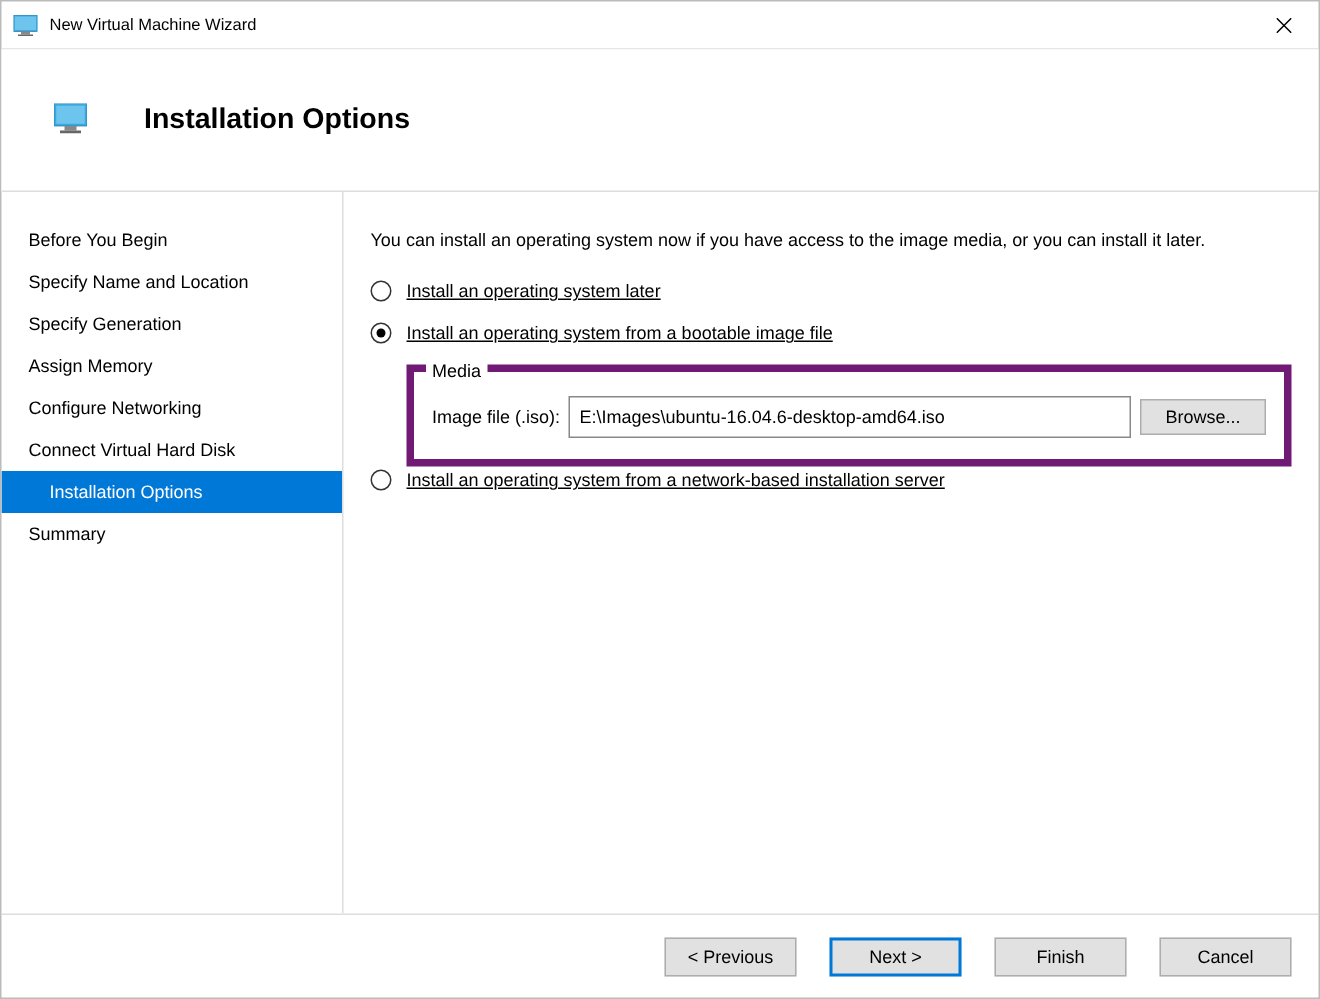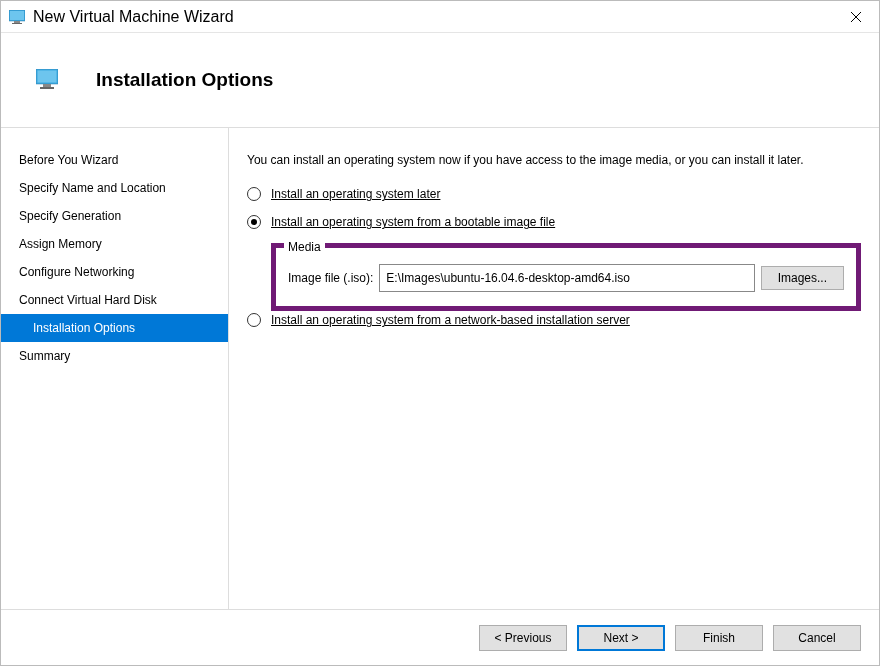--- a/index.html
+++ b/index.html
@@ -27,21 +27,21 @@
     }
     .app-icon {
       width: 16px;
       height: 16px;
       margin-right: 8px;
       display: flex;
       align-items: center;
       justify-content: center;
     }
     .app-icon-svg { width: 16px; height: 14px; }
-    .title-text { font-size: 16px; color: #000; flex: 1; }
+    .title-text { font-size: 11px; color: #000; flex: 1; }
     .close-btn {
       width: 46px;
       height: 32px;
       display: flex;
       align-items: center;
       justify-content: center;
       font-size: 14px;
       cursor: pointer;
       margin-right: -8px;
     }
@@ -161,21 +161,21 @@
       font-family: inherit;
       cursor: pointer;
     }
     .footer {
       height: 56px;
       border-top: 1px solid #ddd;
       display: flex;
       align-items: center;
       justify-content: flex-end;
       padding-right: 18px;
-      gap: 10px;
+      gap: 22px;
     }
     .footer-btn {
       min-width: 88px;
       height: 26px;
       background: #e1e1e1;
       border: 1px solid #adadad;
       font-size: 12px;
       font-family: inherit;
       cursor: pointer;
       padding: 0 10px;
@@ -214,21 +214,21 @@
         <rect x="7" y="15" width="8" height="3" fill="#888"></rect>
         <rect x="4" y="18" width="14" height="2" fill="#666"></rect>
       </svg>
     </span>
     <span class="header-title">Installation Options</span>
   </div>
 
   <div class="body-area">
 
     <div class="sidebar">
-      <div class="nav-item">Before You Wizard</div>
+      <div class="nav-item">Before You Begin</div>
       <div class="nav-item">Specify Name and Location</div>
       <div class="nav-item">Specify Generation</div>
       <div class="nav-item">Assign Memory</div>
       <div class="nav-item">Configure Networking</div>
       <div class="nav-item">Connect Virtual Hard Disk</div>
       <div class="nav-item selected">Installation Options</div>
       <div class="nav-item">Summary</div>
     </div>
 
     <div class="content">
@@ -242,21 +242,21 @@
       <div class="radio-row">
         <span class="radio checked"></span>
         <span class="radio-label">Install an operating system from a bootable image file</span>
       </div>
 
       <div class="media-group">
         <span class="media-legend">Media</span>
         <div class="media-row">
           <span class="media-label">Image file (.iso):</span>
           <input type="text" class="media-input" value="E:\Images\ubuntu-16.04.6-desktop-amd64.iso" style="">
-          <button class="browse-btn">Images...</button>
+          <button class="browse-btn">Browse...</button>
         </div>
       </div>
 
       <div class="radio-row">
         <span class="radio"></span>
         <span class="radio-label">Install an operating system from a network-based installation server</span>
       </div>
     </div>
 
   </div>

